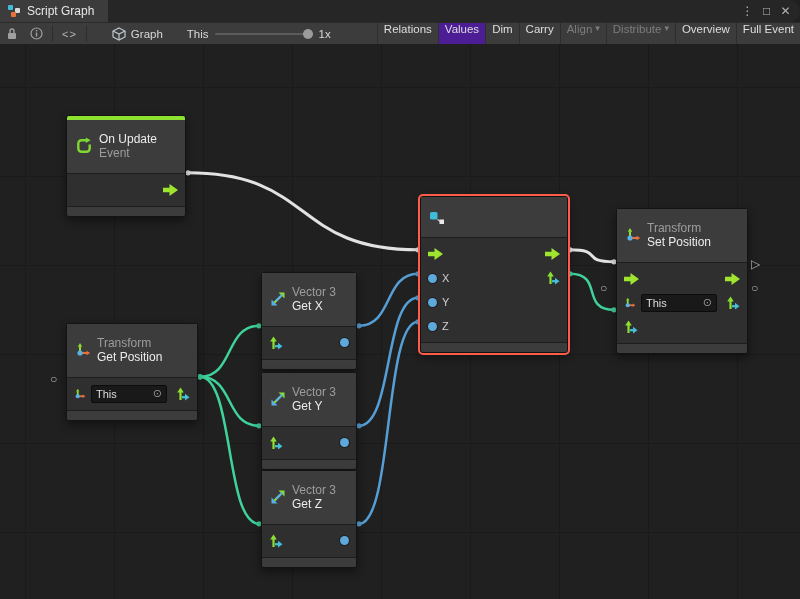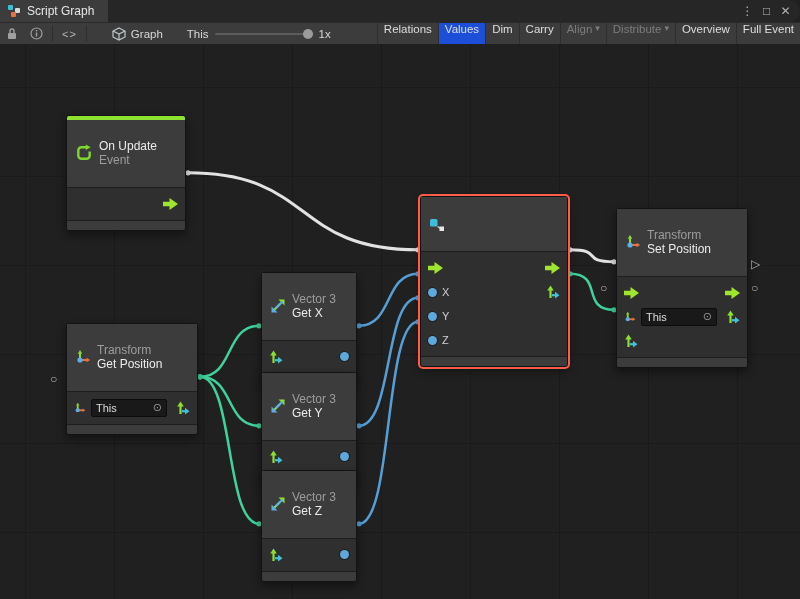--- a/index.html
+++ b/index.html
@@ -23,37 +23,37 @@
   .tb-text-icon{color:#b5b5b5;font-size:11px;letter-spacing:1px;padding:0 6px;}
   .sep{width:1px;height:16px;background:#2d2d2d;margin:0 3px;flex:0 0 auto;}
   .tb-target{display:flex;align-items:center;gap:5px;padding:0 8px;margin-left:14px;}
   .tb-zoom{display:flex;align-items:center;margin-left:16px;}
   .zoom-slider{position:relative;width:98px;height:22px;margin:0 6px;}
   .zoom-track{position:absolute;top:10px;left:0;right:0;height:2px;background:#5c5c5c;border-radius:1px;}
   .zoom-thumb{position:absolute;top:6px;right:0;width:10px;height:10px;border-radius:50%;background:#9b9b9b;}
   .tb-buttons{margin-left:auto;display:flex;align-items:stretch;height:22px;}
   .tb-btn{display:flex;align-items:flex-start;gap:3px;padding:0 6px;border-left:1px solid #2e2e2e;
           color:#dedede;font-size:11.5px;}
-  .tb-btn.active{background:#1d4ed8;}
+  .tb-btn.active{background:#4c1d95;}
   .tb-btn.disabled{color:#7d7d7d;}
   .caret{font-size:9px;line-height:10px;}
 
   
   #graph-canvas{position:absolute;top:44px;left:0;width:800px;height:555px;background-color:#202020;
     background-image:linear-gradient(to right,#1a1a1a 1px,transparent 1px),
                      linear-gradient(to bottom,#1a1a1a 1px,transparent 1px);
     background-size:89px 89px;background-position:25px 43px;}
   #wires{position:absolute;left:0;top:0;z-index:1;}
 
   
   .node{position:absolute;z-index:2;background:#2f2f2f;border:1px solid #131313;border-radius:3px;
         box-shadow:0 4px 10px rgba(0,0,0,.45);color:#e4e4e4;font-size:12px;}
   .node.selected{outline:2px solid #ff5c49;}
   .accent-strip{height:4px;background:#8ce22e;border-radius:2px 2px 0 0;}
-  .node-header{display:flex;align-items:center;gap:6px;background:#3c3c3c;padding:19px 8px;
+  .node-header{display:flex;align-items:center;gap:6px;background:#3c3c3c;padding:12px 8px;
                border-bottom:1px solid #1d1d1d;}
   .hdr-text{display:flex;flex-direction:column;line-height:1.2;}
   .node-cat{font-size:12px;color:#9d9d9d;}
   .node-title{font-size:12px;color:#ececec;white-space:nowrap;}
   .node-body{padding:6px 7px;display:flex;flex-direction:column;gap:4px;}
   .port-row{display:flex;align-items:center;gap:5px;height:20px;}
   .pushright{margin-left:auto;}
   .port-label{font-size:11px;color:#d0d0d0;}
   .node-footer{height:9px;background:#3c3c3c;border-top:1px solid #1d1d1d;border-radius:0 0 2px 2px;}
   .dot-port{width:9px;height:9px;border-radius:50%;background:#5fa8dc;box-shadow:0 0 0 1px rgba(0,0,0,.35);flex:0 0 auto;}

